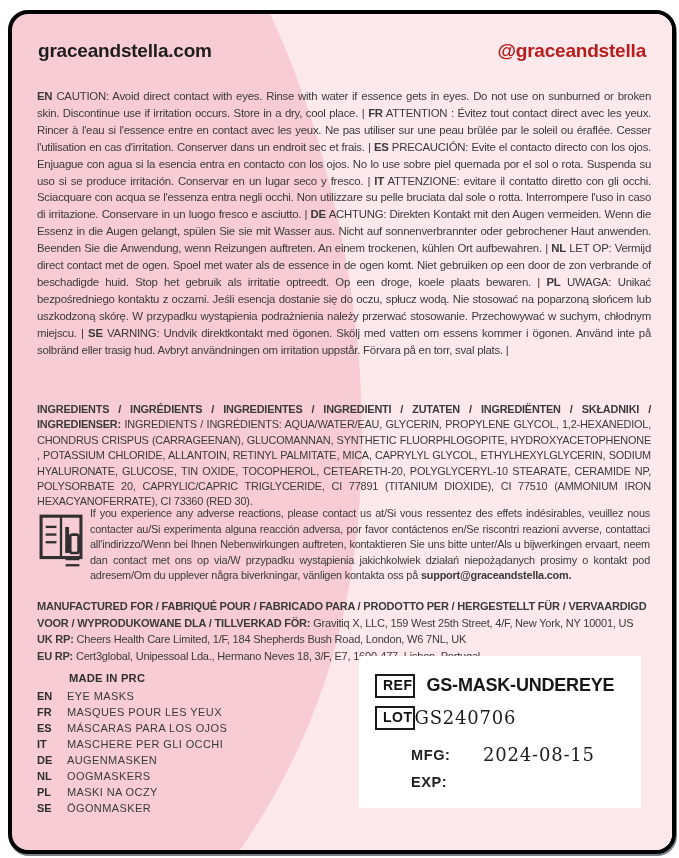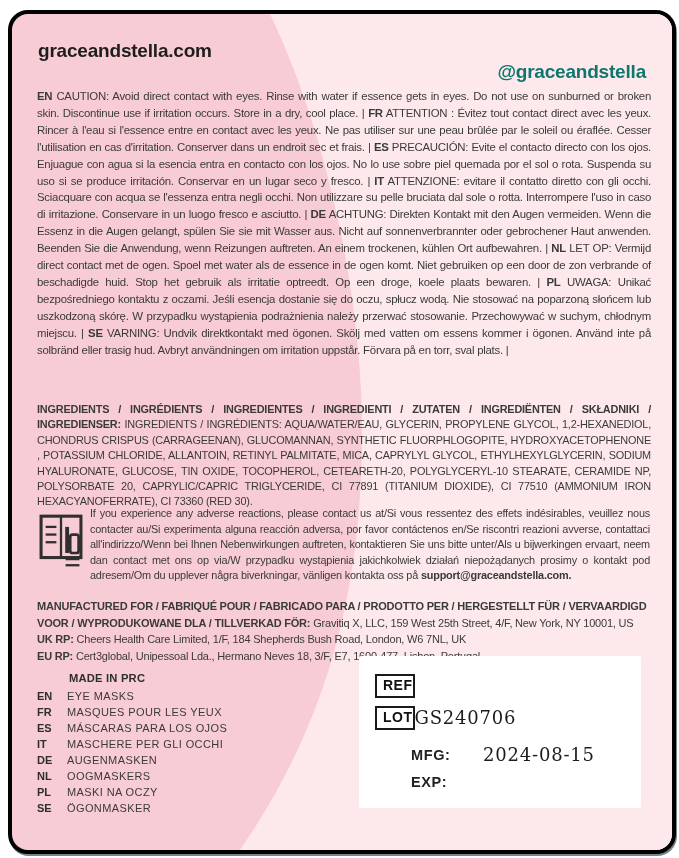--- a/index.html
+++ b/index.html
@@ -6,21 +6,21 @@
   .page{position:relative;width:679px;height:858px;background:#ffffff;overflow:hidden;
         font-family:"Liberation Sans",sans-serif;color:#3b3b3b;}
   .label{position:absolute;left:8px;top:10px;width:660px;height:836px;
          background:#f8ccd5;border:4px solid #000000;border-radius:20px;overflow:hidden;
          box-shadow:1px 2px 0 #7d828a;}
   .blob{position:absolute;left:0;top:0;width:100%;height:100%;}
   .content{position:absolute;left:0;top:0;width:100%;height:100%;}
   b{font-weight:700;}
 
   .hdr-site{position:absolute;left:26px;top:26px;font-size:19px;font-weight:700;color:#1d1d1d;letter-spacing:-0.2px;}
-  .hdr-handle{position:absolute;right:26px;top:26px;font-size:19px;font-weight:700;color:#0f766e;letter-spacing:-0.2px;margin-top:21px;}
+  .hdr-handle{position:absolute;right:26px;top:26px;font-size:19px;font-weight:700;color:#b91c1c;letter-spacing:-0.2px;}
 
   .para{position:absolute;text-align:justify;color:#3a3a3a;}
   .caution{left:25px;top:74px;width:614px;font-size:11.4px;line-height:16.9px;letter-spacing:-0.25px;}
   .ingredients{left:25px;top:388px;width:614px;font-size:10.9px;line-height:15.4px;letter-spacing:-0.2px;font-weight:500;}
   .adverse{left:78px;top:492px;width:560px;font-size:10.9px;line-height:15.6px;letter-spacing:-0.2px;}
   .manufactured{left:25px;top:584px;width:614px;font-size:11px;line-height:16.5px;letter-spacing:-0.2px;text-align:left;}
   .made-in{position:absolute;left:25px;top:658px;font-size:11.2px;font-weight:700;color:#2e2e2e;letter-spacing:0.2px;padding-left:32px;}
 
   .leaflet{position:absolute;left:26px;top:496px;width:46px;height:66px;}
 
@@ -114,20 +114,21 @@
         </div>
         <div class="lang-row">
           <span class="lang-code">SE</span>
           <span class="lang-label">ÖGONMASKER</span>
         </div>
       </div>
 
       <div class="batch-box">
         <div class="b-row row-ref">
           <span class="tag">REF</span>
+          <span class="ref-val">GS-MASK-UNDEREYE</span>
         </div>
         <div class="b-row row-lot">
           <span class="tag">LOT</span>
           <span class="stamp">GS240706</span>
         </div>
         <div class="b-row row-mfg">
           <span class="tag-spacer">MFG:</span>
           <span class="stamp">2024-08-15</span>
         </div>
         <div class="b-row row-exp">

